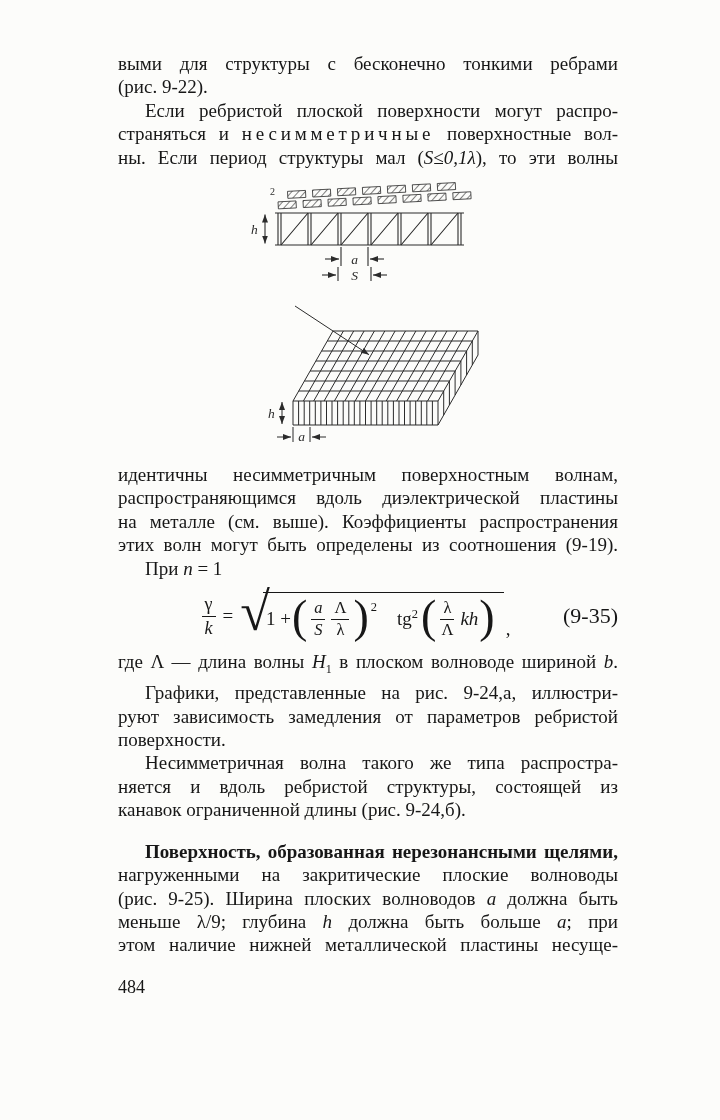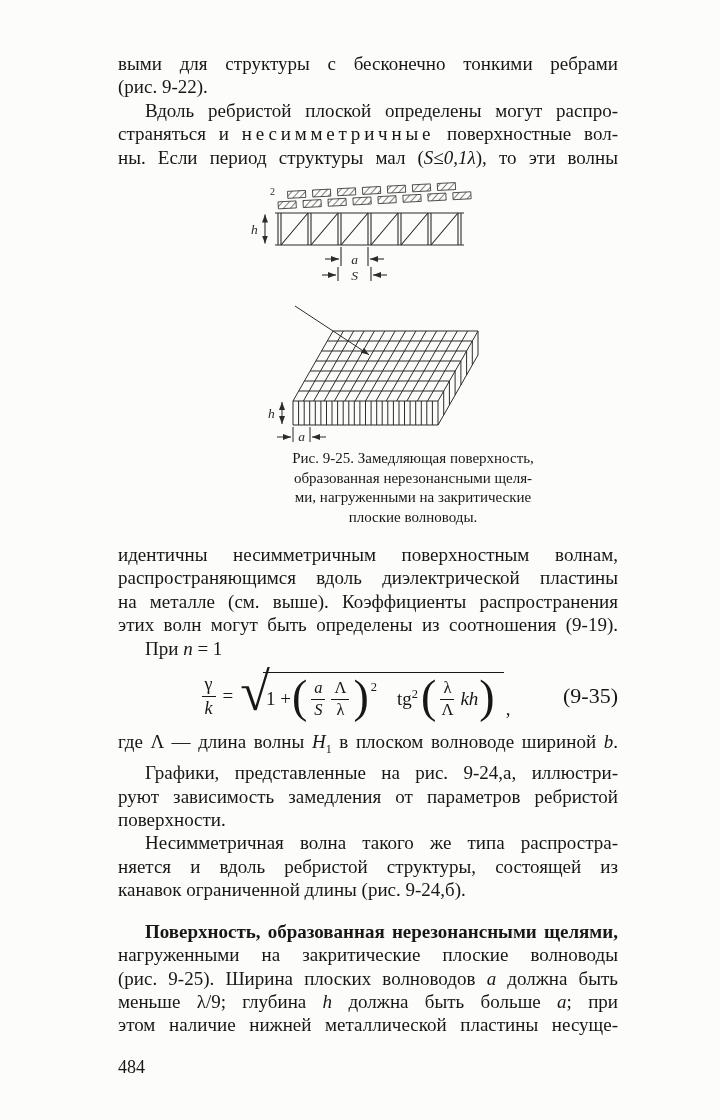--- a/index.html
+++ b/index.html
@@ -51,21 +51,21 @@
 
 <div class="page">
   <div class="col">
 
     <div class="para">
       <div class="line j">выми для структуры с бесконечно тонкими ребрами</div>
       <div class="line">(рис. 9-22).</div>
     </div>
 
     <div class="para">
-      <div class="line j ind">Вдоль ребристой плоской определены могут распро-</div>
+      <div class="line j ind">Если ребристой плоской поверхности могут распро-</div>
       <div class="line j"><span>страняться и </span><span class="sperr">несимметричные</span><span> поверхностные вол-</span></div>
       <div class="line j"><span>ны. Если период структуры мал (</span><span class="i">S≤0,1λ</span><span>), то эти волны</span></div>
     </div>
 
     <svg class="figure-svg" width="420" height="266" viewBox="0 0 420 266">
       <defs>
         <pattern id="hatch" width="5" height="5" patternUnits="userSpaceOnUse" patternTransform="rotate(45)">
           <line x1="0" y1="0" x2="0" y2="5" stroke="#2b2b2b" stroke-width="1.2"></line>
         </pattern>
         <marker id="arr" markerWidth="9" markerHeight="8" refX="8" refY="3.5" orient="auto" markerUnits="userSpaceOnUse">
@@ -121,26 +121,20 @@
         <path d="M260.7,92V116M266.4,82V106M272.1,72V96M277.9,62V86M283.6,52V76M289.3,42V66M295,32V56"></path>
         <line x1="99" y1="103" x2="99" y2="125" marker-start="url(#arrs)" marker-end="url(#arr)"></line>
         <text class="svgt" x="85" y="119" stroke="none" fill="#2b2b2b">h</text>
         <path d="M110,128V143M127,128V143"></path>
         <line x1="94" y1="138" x2="108" y2="138" marker-end="url(#arr)"></line>
         <line x1="143" y1="138" x2="129" y2="138" marker-end="url(#arr)"></line>
         <text class="svgt" x="118.5" y="142" text-anchor="middle" stroke="none" fill="#2b2b2b">a</text>
       </g>
     </svg>
 
-    <div class="caption">
-      <div>Рис. 9-25. Замедляющая поверхность,</div>
-      <div>образованная нерезонансными щеля-</div>
-      <div>ми, нагруженными на закритические</div>
-      <div>плоские волноводы.</div>
-    </div>
 
     <div class="para resume">
       <div class="line j">идентичны несимметричным поверхностным волнам,</div>
       <div class="line j">распространяющимся вдоль диэлектрической пластины</div>
       <div class="line j">на металле (см. выше). Коэффициенты распространения</div>
       <div class="line j">этих волн могут быть определены из соотношения (9-19).</div>
       <div class="line ind"><span>При </span><span class="i">n</span><span> = 1</span></div>
     </div>
 
     <div class="formula-row">

